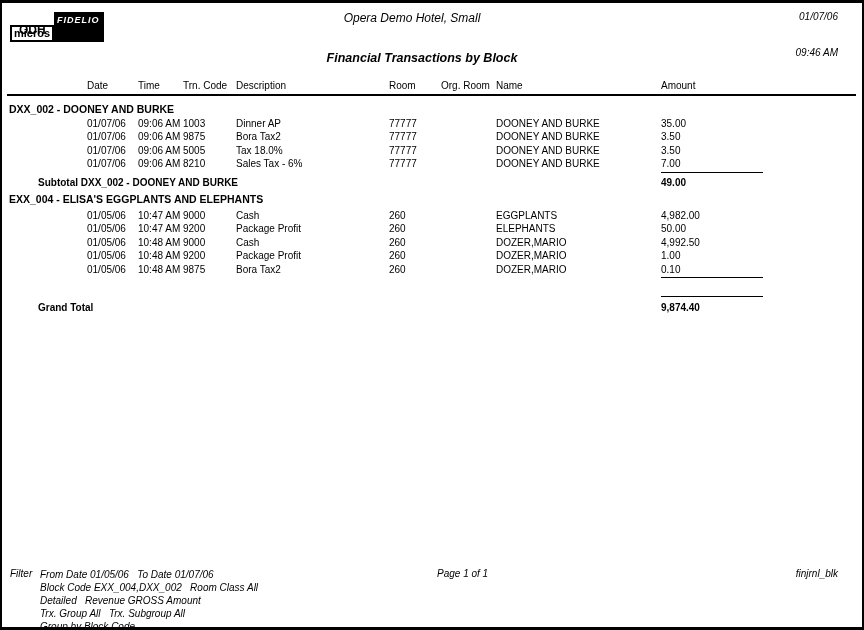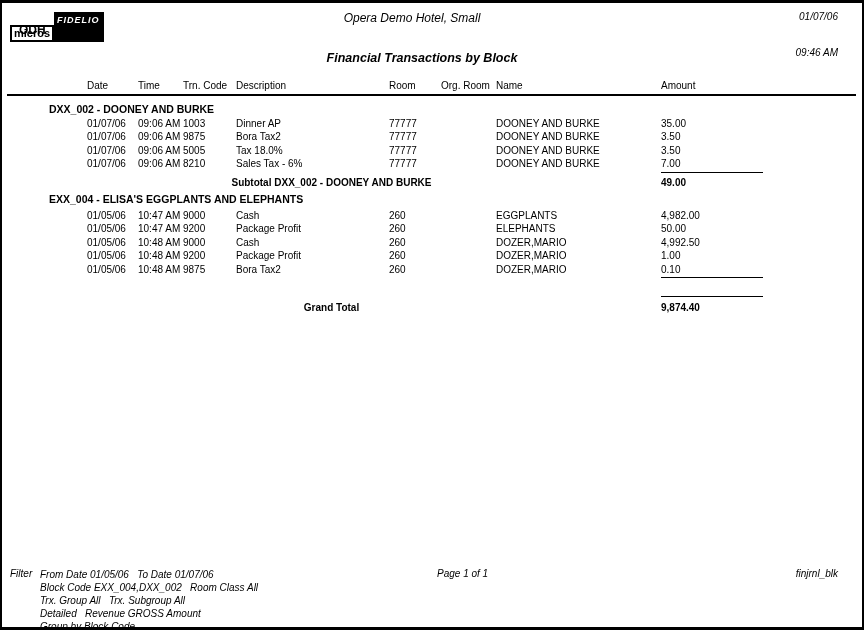--- a/index.html
+++ b/index.html
@@ -37,26 +37,26 @@
   .trow { position:absolute; left:0; right:0; height:12px; font-size:10px; line-height:12px; }
   .trow span { position:absolute; white-space:nowrap; }
   .c-date   { left:68px;padding-left:17px; }
   .c-time   { left:136px; }
   .c-code   { left:181px; }
   .c-desc   { left:234px; }
   .c-room   { left:387px; }
   .c-orgroom{ left:439px; }
   .c-name   { left:494px; }
   .c-amount { left:659px; width:102px; text-align:left; }
-  .sub-label{ left:0; width:659px; text-align:center; }
+  .sub-label{ left:0; width:659px; text-align:left;padding-left:36px; }
 
   .col-head { top:77px; }
   .head-rule { position:absolute; top:91px; left:5px; right:6px; height:2px; background:#000; }
 
-  .group-title { position:absolute; left:7px; font-weight:bold; font-size:10.5px; white-space:nowrap;margin-left:40px; }
+  .group-title { position:absolute; left:7px; font-weight:bold; font-size:10.5px; white-space:nowrap; }
   .bold { font-weight:bold; }
 
   .amt-rule { position:absolute; left:659px; width:102px; height:1px; background:#000; }
 
   
   .filter-label { position:absolute; left:8px; top:565px; font-style:italic; font-size:10px; }
   .filter-lines { position:absolute; left:38px; top:565px; font-style:italic; font-size:10px; line-height:13px; }
   .filter-lines div { white-space:pre; }
   .page-num { position:absolute; left:435px; top:565px; font-style:italic; font-size:10px; }
   .report-code { position:absolute; right:24px; top:565px; font-style:italic; font-size:10px; }
@@ -188,20 +188,20 @@
 
   <div class="trow bold" style="top:299px;">
     <span class="sub-label">Grand Total</span>
     <span class="c-amount">9,874.40</span>
   </div>
 
   <div class="filter-label">Filter</div>
   <div class="filter-lines">
     <div>From Date 01/05/06   To Date 01/07/06</div>
     <div>Block Code EXX_004,DXX_002   Room Class All</div>
+    <div>Detailed   Revenue GROSS Amount</div>
     <div>Trx. Group All   Trx. Subgroup All</div>
-    <div>Detailed   Revenue GROSS Amount</div>
     <div>Group by Block Code</div>
   </div>
   <div class="page-num">Page 1 of 1</div>
   <div class="report-code">finjrnl_blk</div>
 
 </div>
 
 </body></html>

